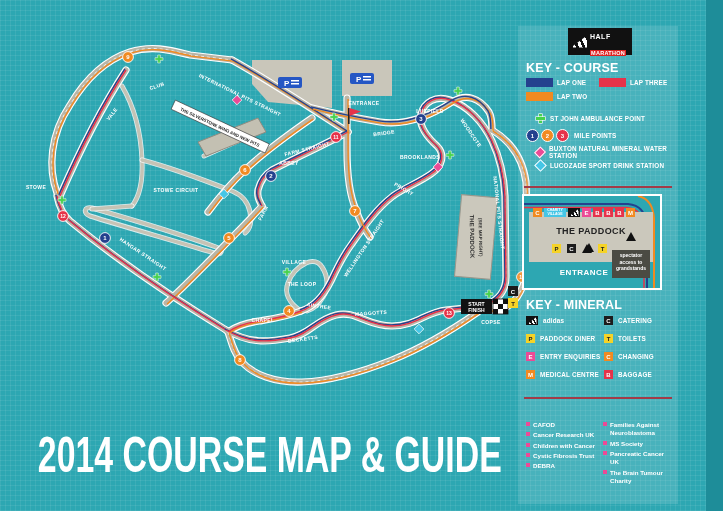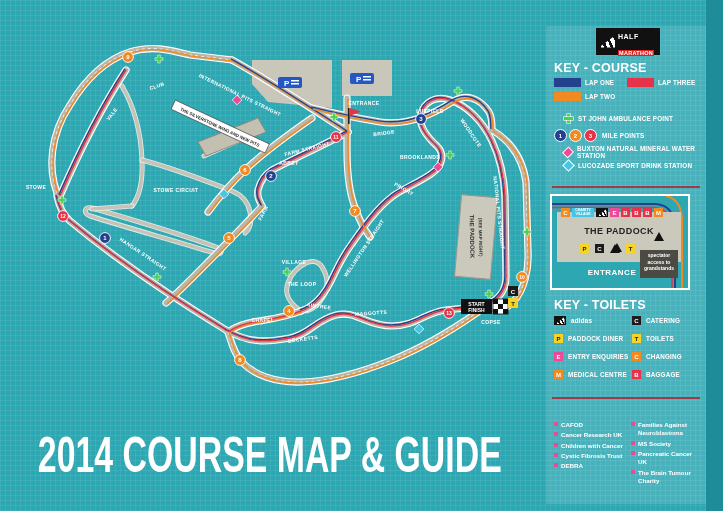--- a/index.html
+++ b/index.html
@@ -6,21 +6,21 @@
   body{width:723px;height:511px;position:relative;overflow:hidden;
        font-family:"Liberation Sans",sans-serif;
        background-color:#2da7b2;
        background-image:
          linear-gradient(rgba(255,255,255,.07) 1px, transparent 1px),
          linear-gradient(90deg, rgba(255,255,255,.07) 1px, transparent 1px);
        background-size:5px 5px;}
   .abs{position:absolute;}
   #edge-strip{left:706px;top:0;width:17px;height:511px;background:#1e8d99;}
   
-  #sidebar{left:546px;top:26px;width:160px;height:478px;
+  #sidebar{left:518px;top:26px;width:160px;height:478px;
            background-color:rgba(255,255,255,.13);}
   #logo{left:50px;top:2px;width:64px;height:27px;background:#111;display:flex;align-items:center;gap:3px;padding:0 3px;box-sizing:border-box;}
   .adidas-mark{width:16px;height:12px;display:inline-block;
      background:linear-gradient(65deg,transparent 12%,#fff 12% 26%,transparent 26% 40%,#fff 40% 56%,transparent 56% 68%,#fff 68% 88%,transparent 88%);
      clip-path:polygon(0 100%,100% 100%,100% 0);}
   #logo .ev{line-height:1;}
   #logo .ev .l1{font-size:7px;font-weight:bold;color:#fff;letter-spacing:.5px;}
   #logo .ev .l2{font-size:5.5px;font-weight:bold;color:#fff;background:#d22;padding:0 1px;letter-spacing:.3px;}
   .sb-head{font-size:12.5px;font-weight:bold;color:#fff;letter-spacing:.2px;}
   #key-course-head{left:8px;top:35px;}
@@ -448,21 +448,21 @@
         <span class="fac" style="background: rgb(28, 28, 28);">C</span>
         <span class="up-arrow"></span>
         <span class="fac" style="background: rgb(245, 211, 39); color: rgb(34, 34, 34);">T</span>
       </div>
     <span id="ent-arrow" class="up-arrow"></span>
     <div id="entrance-label">ENTRANCE</div>
     <span id="spec-arrow" class="up-arrow"></span>
     <div id="spectator">spectator access to grandstands</div>
   </div>
 
-  <div id="key-paddock-head" class="abs sb-head">KEY - TOILETS</div>
+  <div id="key-paddock-head" class="abs sb-head">KEY - MINERAL</div>
   <div id="kp-grid" class="abs">
       <div class="kp-item">
         <span class="fac blk">
           <span class="adidas-mark" style="width: 9px; height: 7px;"></span>
         </span>
         <span class="sb-label">adidas</span>
       </div>
       <div class="kp-item">
         <span class="fac" style="background: rgb(28, 28, 28);">C</span>
         <span class="sb-label">CATERING</span>

